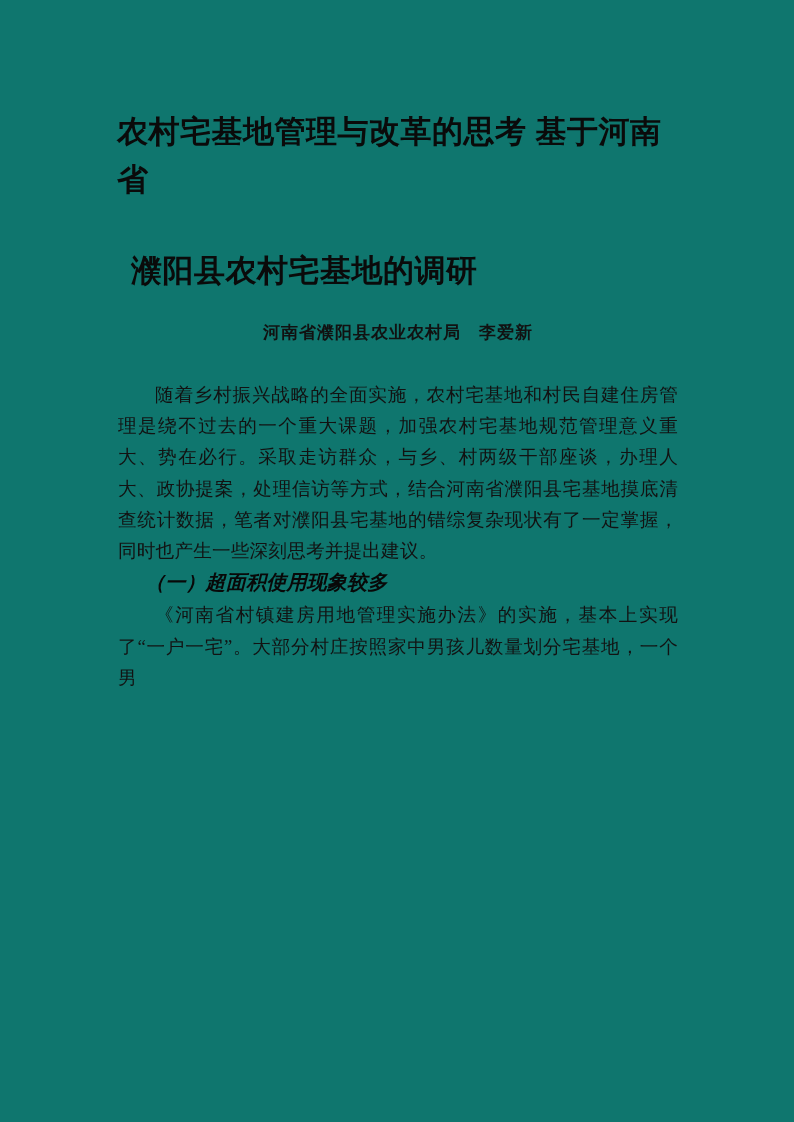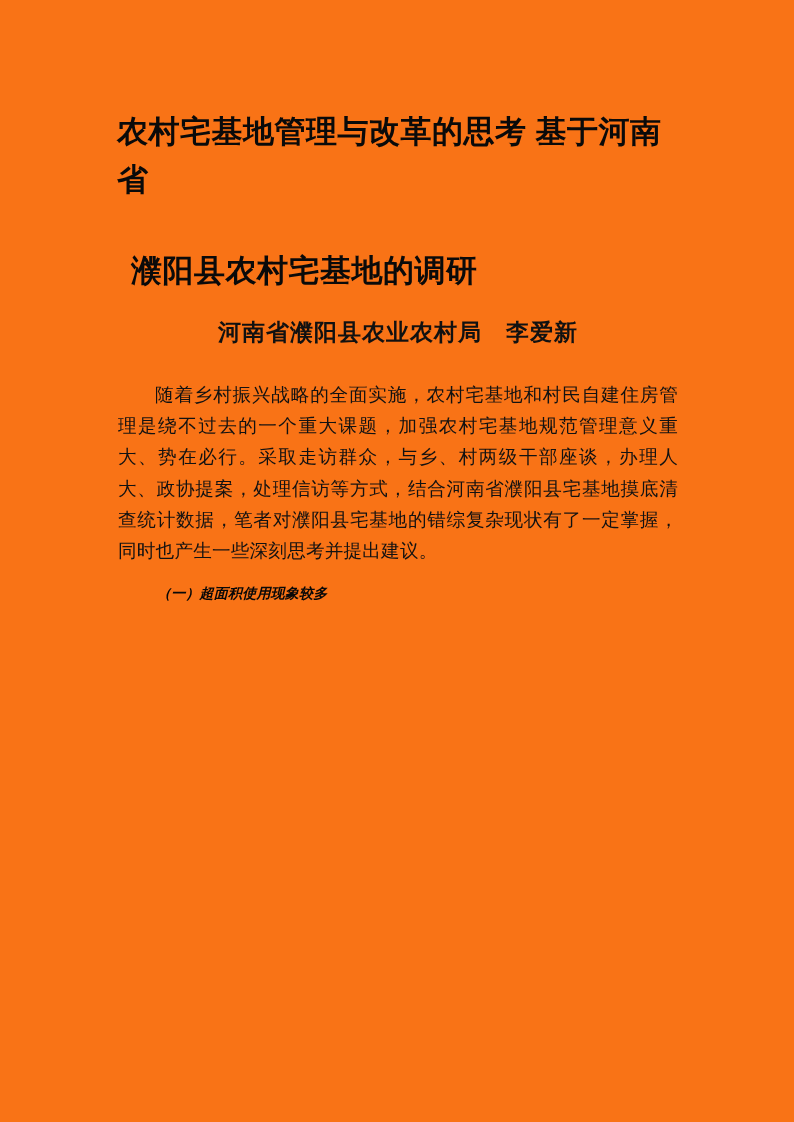--- a/index.html
+++ b/index.html
@@ -13,21 +13,21 @@
     overflow: hidden;
     font-family: "Liberation Serif", "DejaVu Serif", serif;
     color: #000000;
     -webkit-font-smoothing: antialiased;
   }
 
   .page {
     position: relative;
     width: 794px;
     height: 1122px;
-    background: #f97316;
+    background: #0f766e;
     box-sizing: border-box;
   }
 
   
   .doc-title {
     position: absolute;
     left: 117px;
     top: 108px;
     width: 562px;
     font-family: "Liberation Sans", "DejaVu Sans", sans-serif;
@@ -43,21 +43,21 @@
 
   
   .byline {
     position: absolute;
     left: 117px;
     top: 320px;
     width: 562px;
     text-align: center;
     font-family: "Liberation Serif", "DejaVu Serif", serif;
     font-weight: bold;
-    font-size: 23px;
+    font-size: 17px;
     line-height: 26px;
     letter-spacing: 1px;
     color: #111111;
   }
 
   
   .body-flow {
     position: absolute;
     left: 117px;
     top: 378px;
@@ -83,25 +83,25 @@
     font-family: "Liberation Sans", "DejaVu Sans", sans-serif;
     font-weight: bold;
     font-size: 18.6px;
     line-height: 31.2px;
     letter-spacing: 0.2px;
     text-indent: 20px;
     color: #080808;
   }
 
   h3.heading-2 {
-    margin: 12px;
+    margin: 0;
     font-family: Liberation Serif, serif;
     font-weight: bold;
     font-style: italic;
-    font-size: 14px;
+    font-size: 20px;
     line-height: 31.2px;
     letter-spacing: 0.2px;
     text-indent: 28px;
     color: #080808;
   }
 </style>
 </head>
 <body>
 
 <div class="page">
@@ -109,15 +109,16 @@
   <div class="doc-title">
     <span class="title-line-1">农村宅基地管理与改革的思考 基于河南省</span>
     <span class="title-line-2">濮阳县农村宅基地的调研</span>
   </div>
 
   <div class="byline">河南省濮阳县农业农村局　李爱新</div>
 
   <div class="body-flow">
     <p class="para">随着乡村振兴战略的全面实施，农村宅基地和村民自建住房管理是绕不过去的一个重大课题，加强农村宅基地规范管理意义重大、势在必行。采取走访群众，与乡、村两级干部座谈，办理人大、政协提案，处理信访等方式，结合河南省濮阳县宅基地摸底清查统计数据，笔者对濮阳县宅基地的错综复杂现状有了一定掌握，同时也产生一些深刻思考并提出建议。</p>
     <h3 class="heading-2">（一）超面积使用现象较多</h3>
+    <p class="para">《河南省村镇建房用地管理实施办法》的实施，基本上实现了“一户一宅”。大部分村庄按照家中男孩儿数量划分宅基地，一个男</p>
   </div>
 
 </div>
 
 </body></html>

